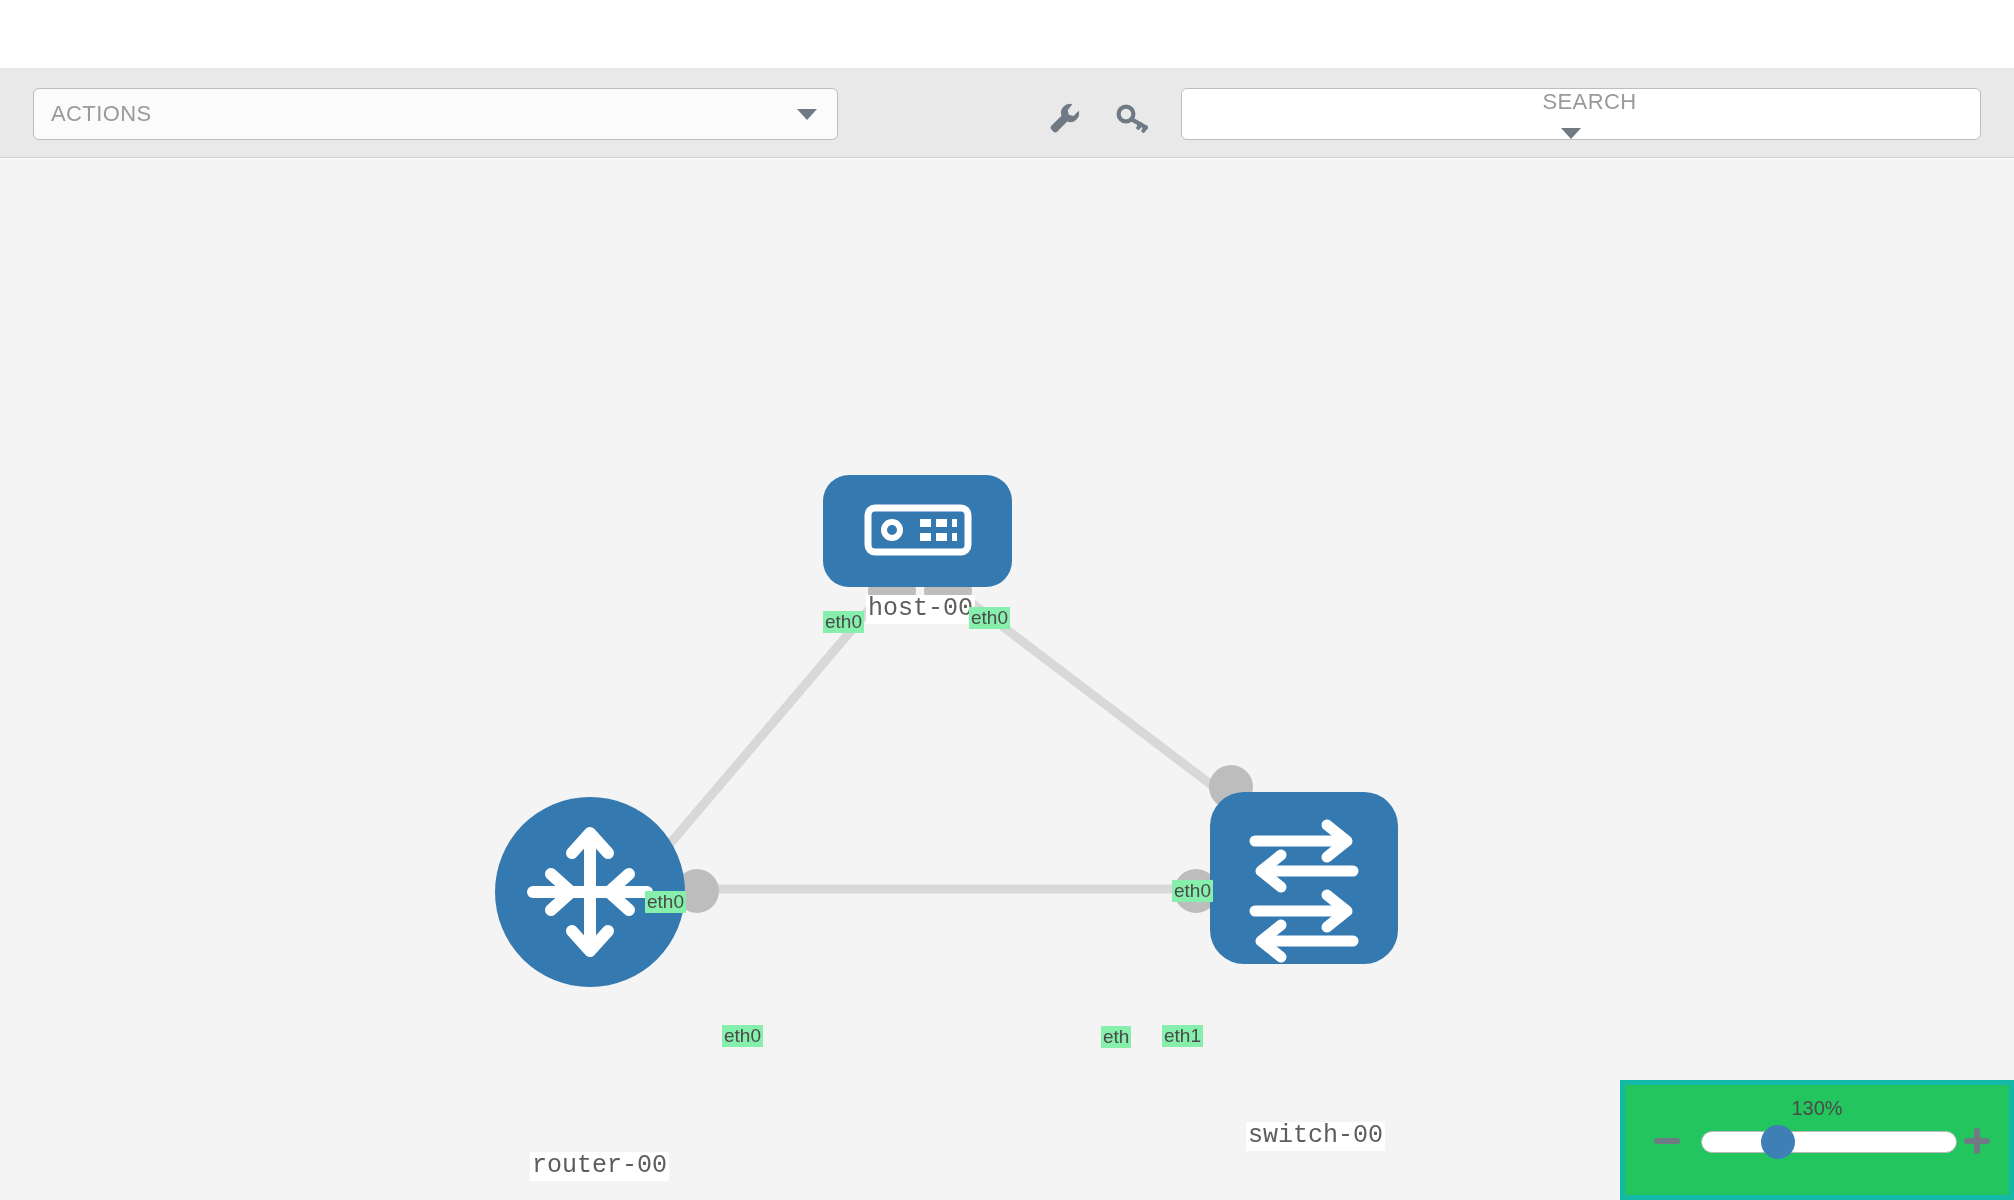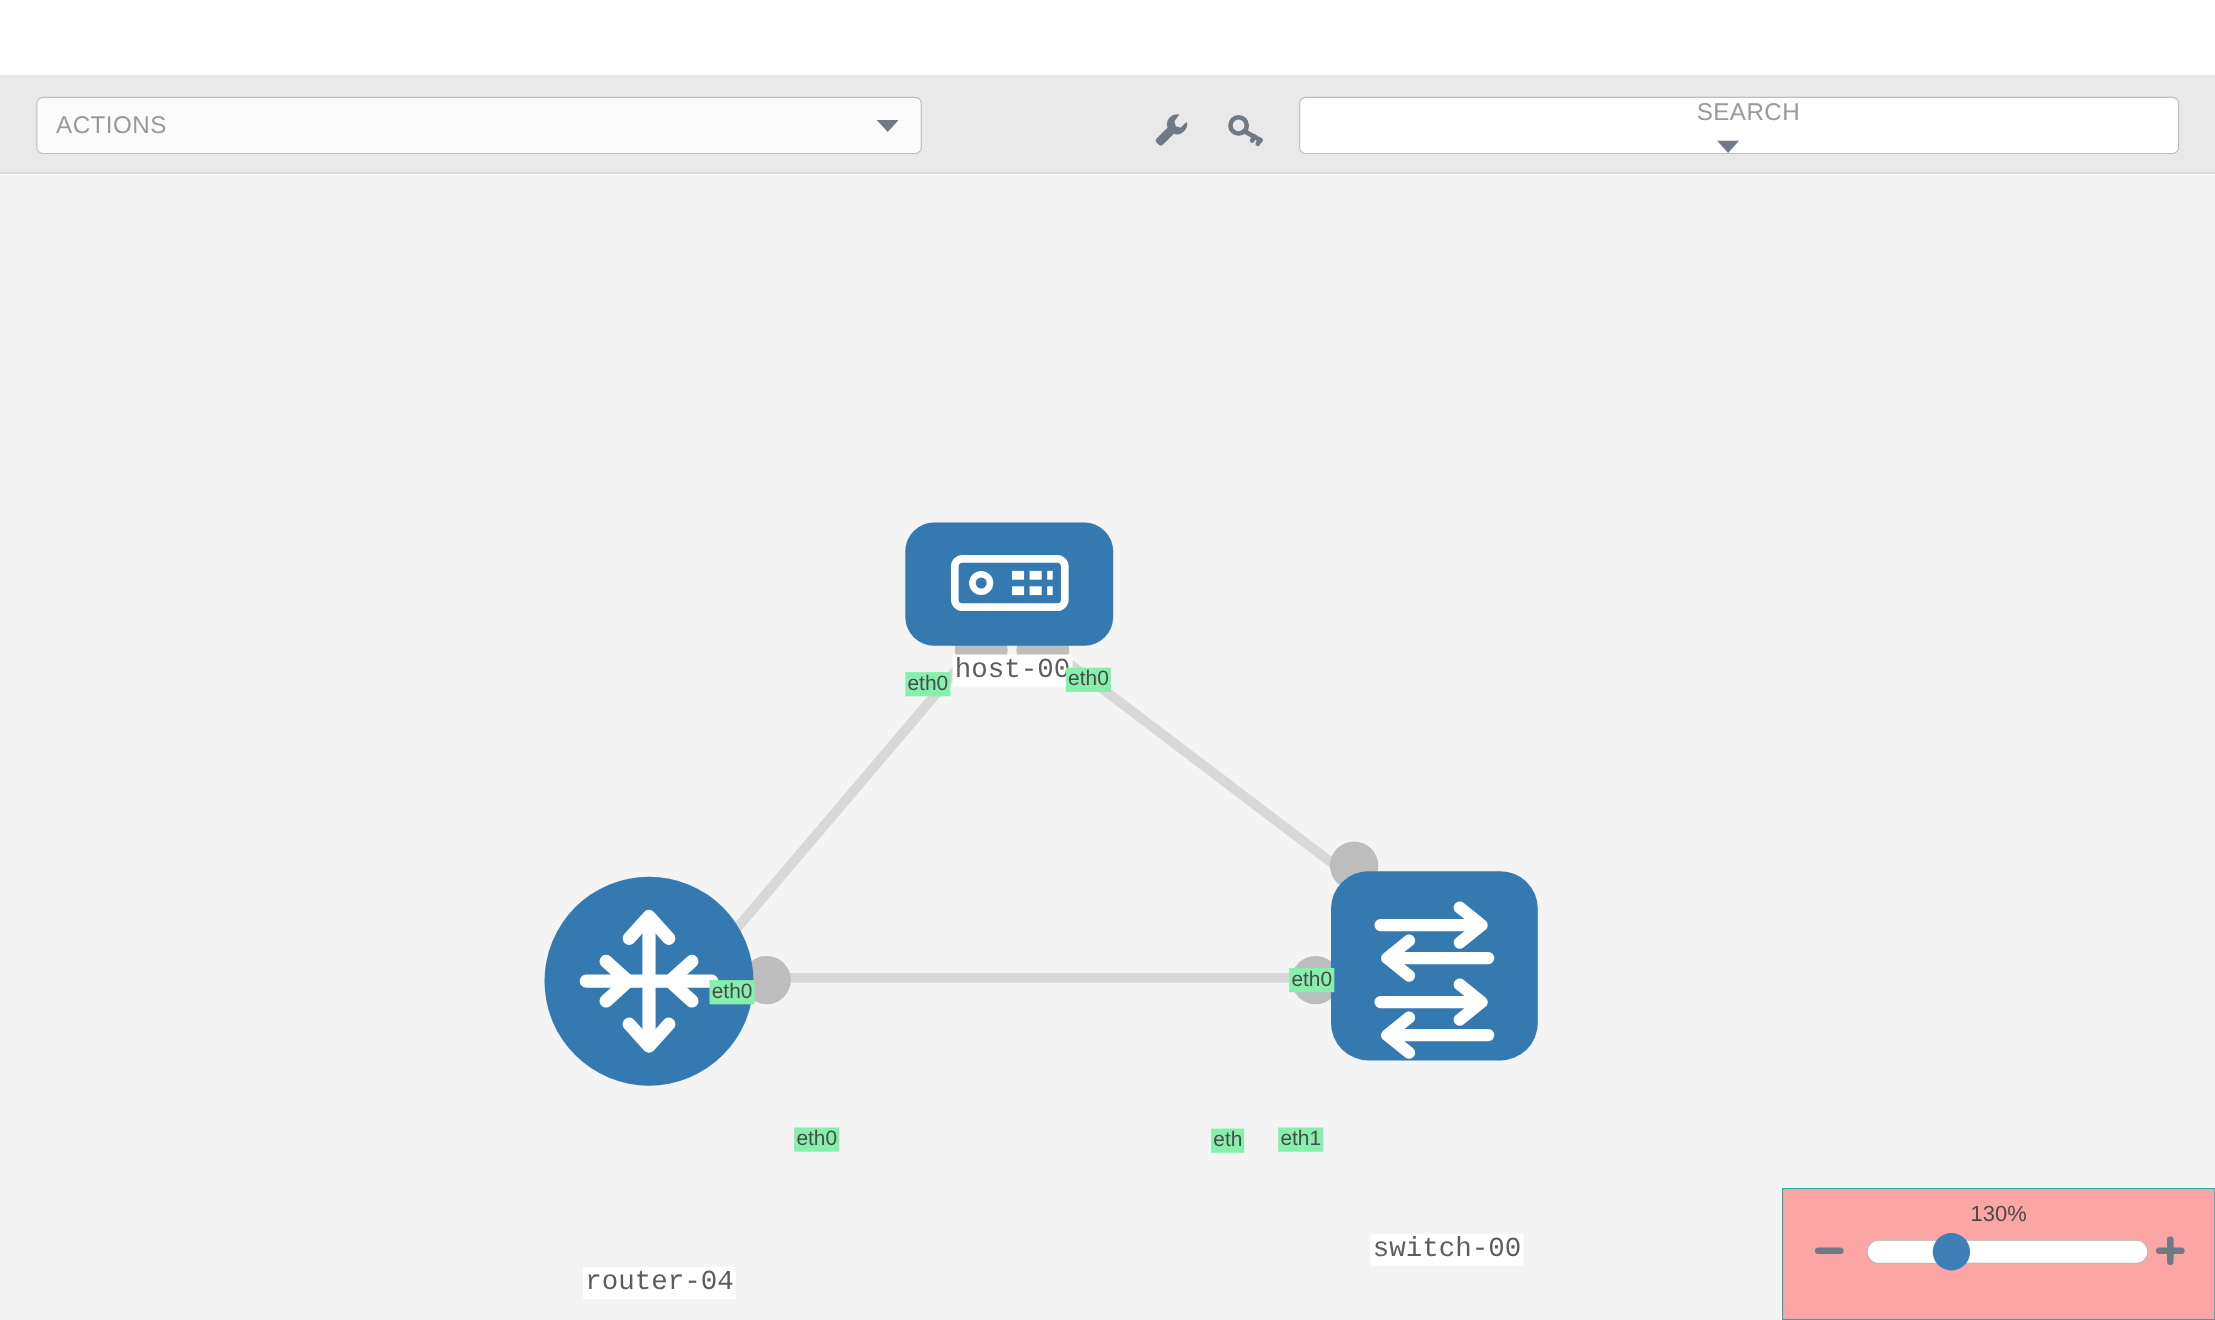--- a/index.html
+++ b/index.html
@@ -148,22 +148,22 @@
     line-height: 1.15;
   }
 
   
   .zoom-panel {
     position: absolute;
     left: 1620px;
     top: 1080px;
     width: 394px;
     height: 120px;
-    background: #fca5a5;
-    border: 1px solid #14b8a6;
+    background: #22c55e;
+    border: 5px solid #14b8a6;
   }
 
   .zoom-value {
     position: absolute;
     top: 12px;
     left: 0; right: 0;
     text-align: center;
     font-size: 20px;
     color: #4a4a4a;
   }
@@ -304,21 +304,21 @@
     <div class="iface-label" style="left:645px; top:732px;">eth0</div>
 
     <div class="iface-label" style="left:1172px; top:721px;">eth0</div>
 
     <div class="iface-label" style="left:722px; top:866px;">eth0</div>
 
     <div class="iface-label" style="left:1101px; top:867px;">eth</div>
 
     <div class="iface-label" style="left:1162px; top:866px;">eth1</div>
 
-    <div class="node-label" style="left:530px; top:993px;">router-04</div>
+    <div class="node-label" style="left:530px; top:993px;">router-00</div>
 
     <div class="node-label" style="left:1246px; top:963px;">switch-00</div>
 
     <div class="zoom-panel" style="left:1620px; top:921px;">
 
       <div class="zoom-value">130%</div>
 
       <div class="zoom-minus">
         <svg viewBox="0 0 32 32">
           <rect x="3" y="13" width="26" height="6" rx="3" fill="#6f7a85"></rect>

